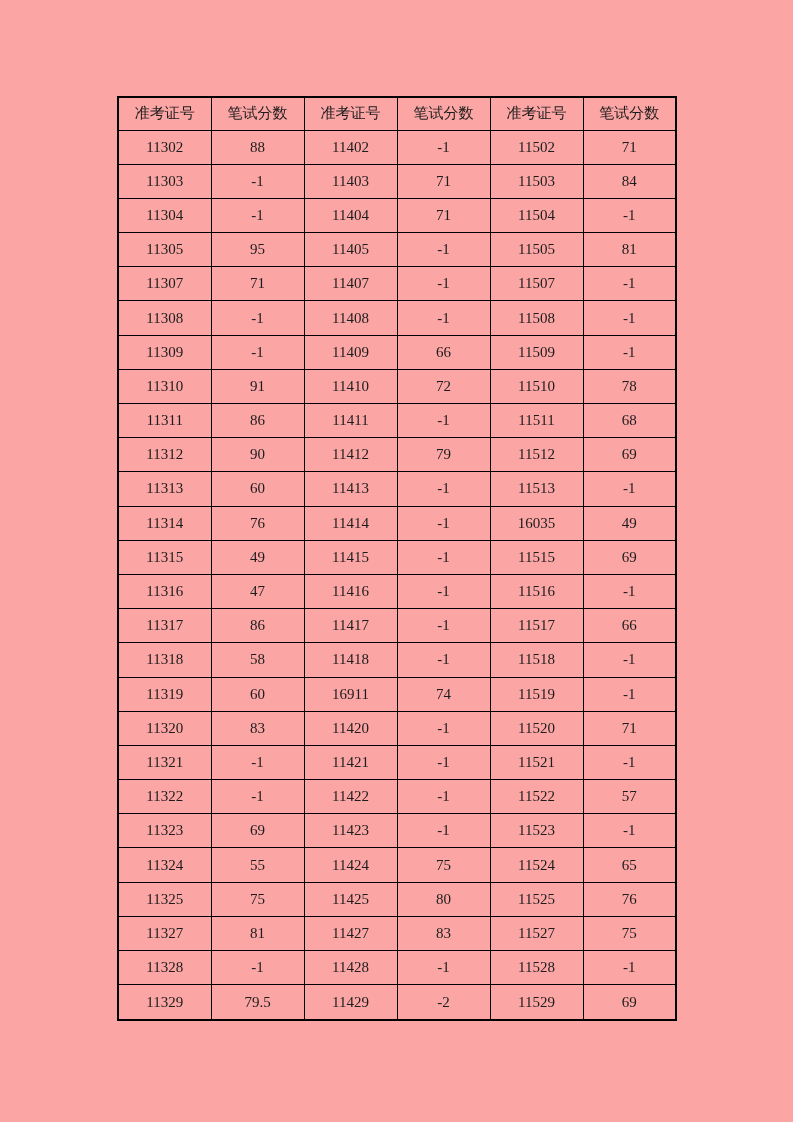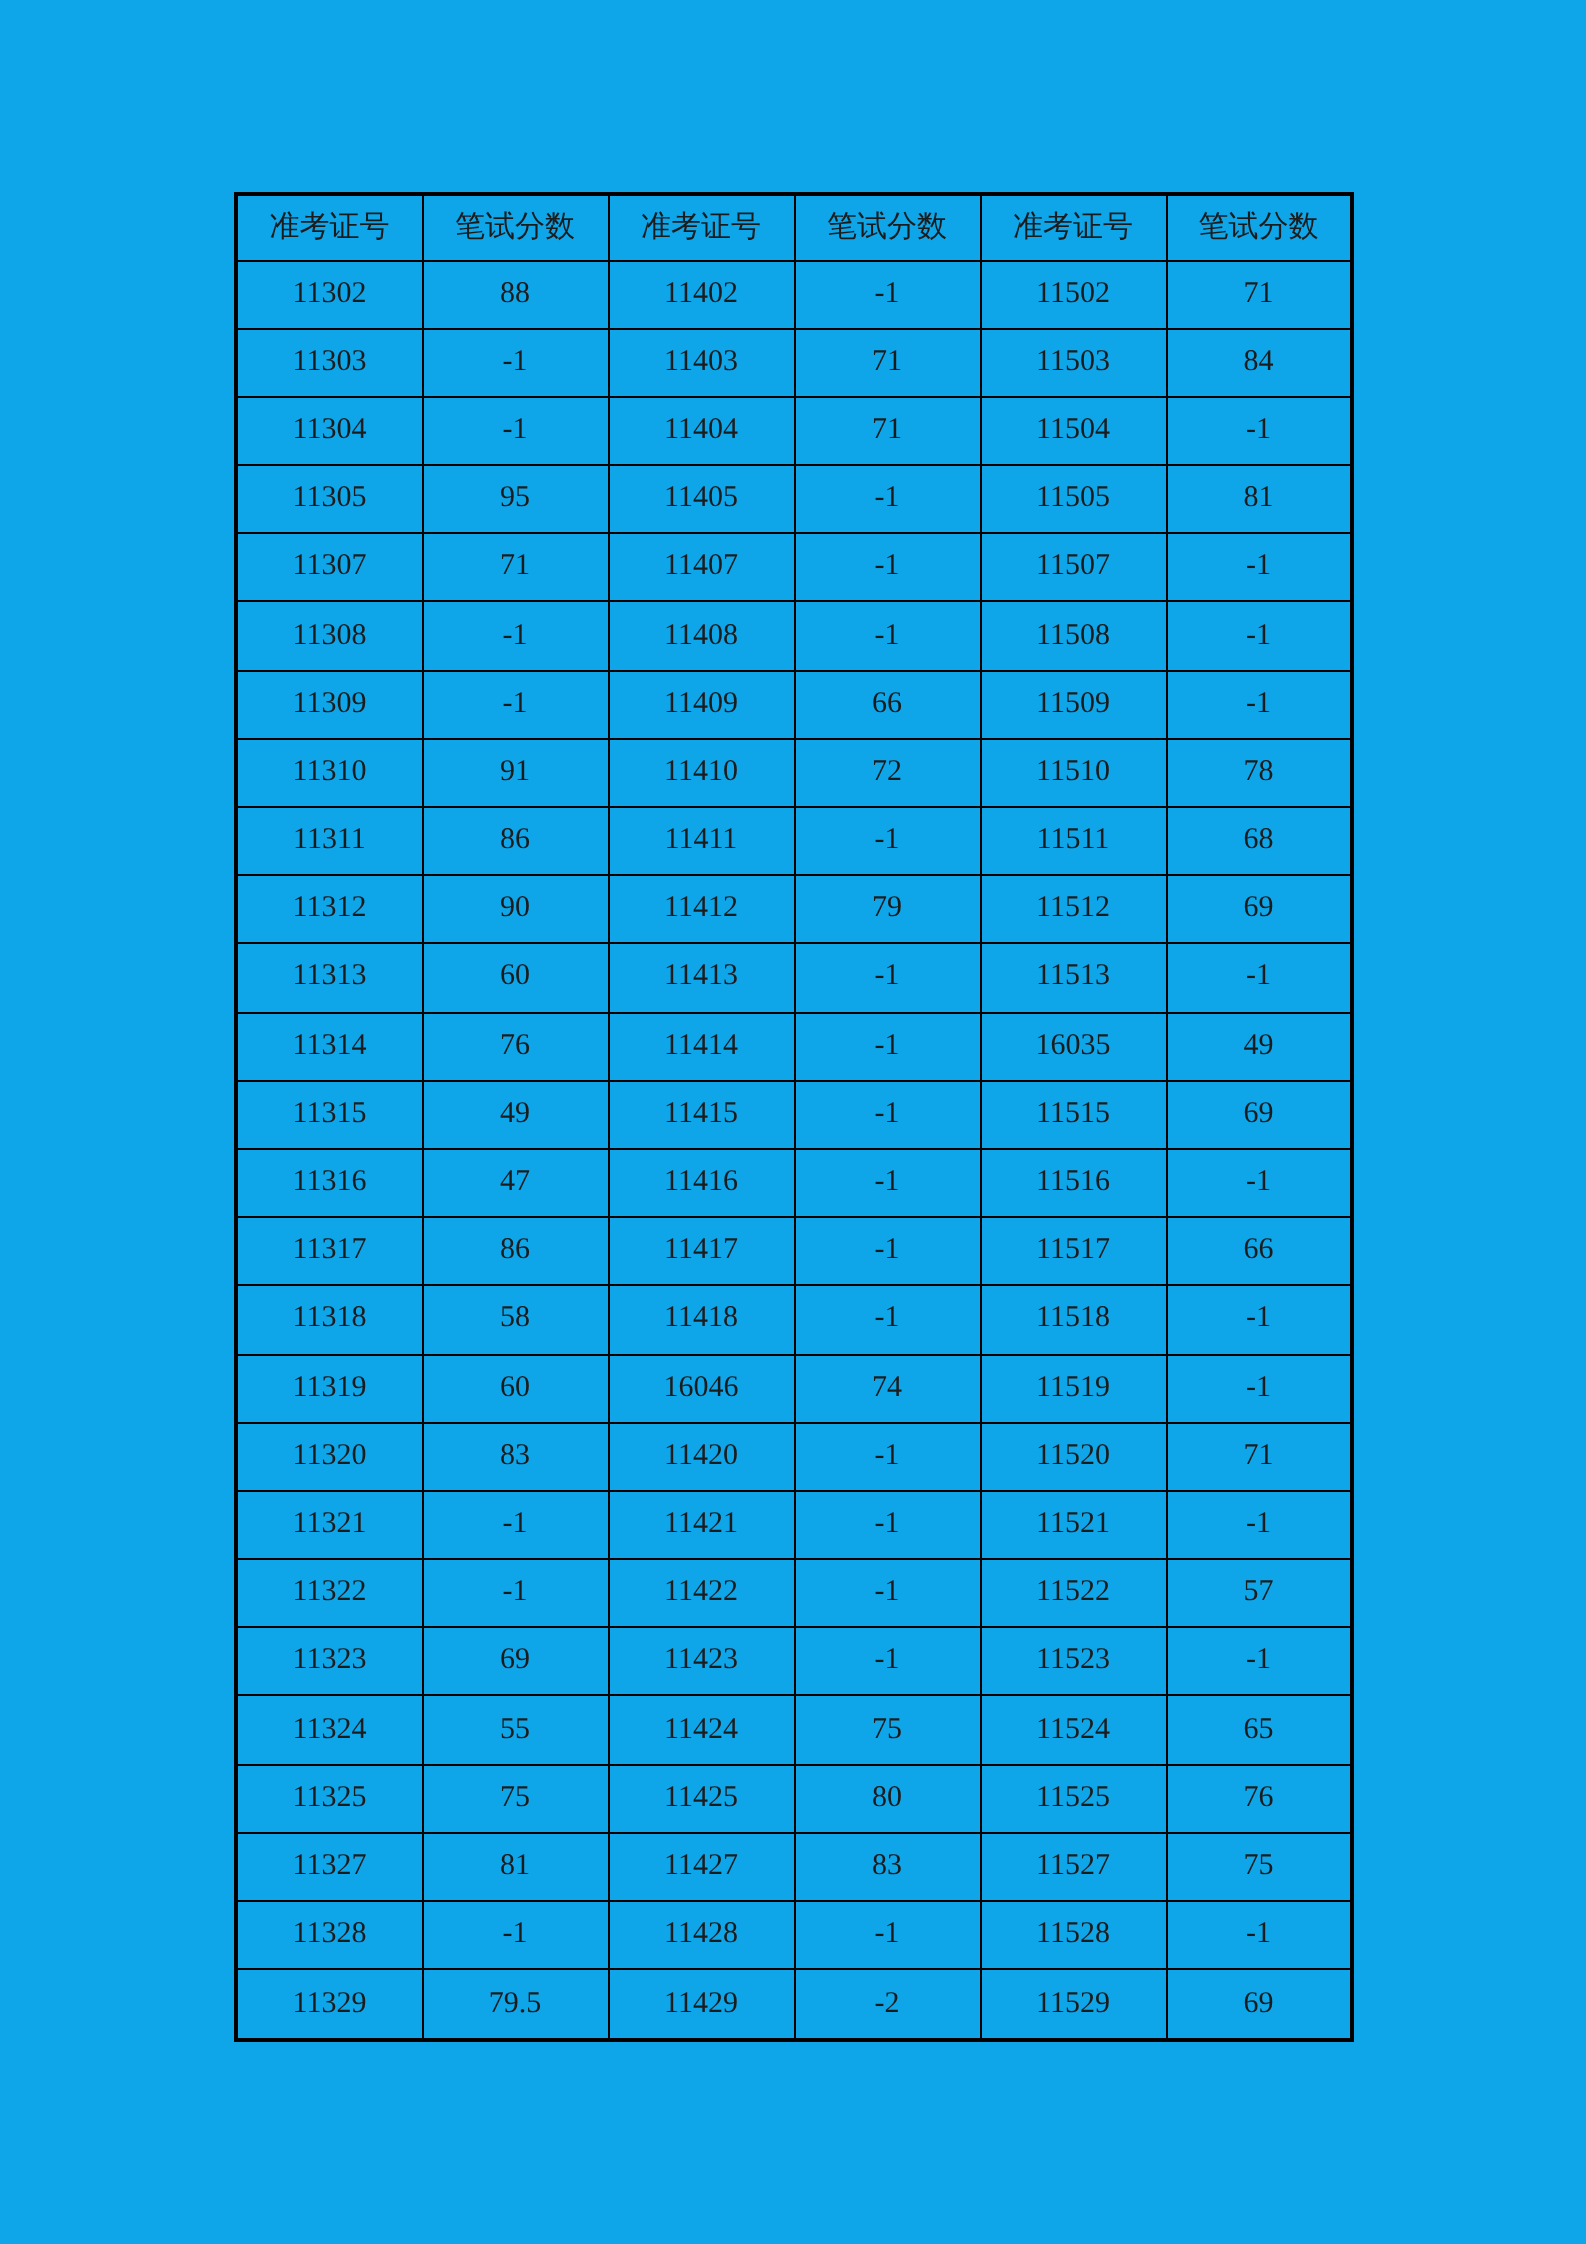--- a/index.html
+++ b/index.html
@@ -4,21 +4,21 @@
 <style>
   html, body {
     margin: 0;
     padding: 0;
     background: #ffffff;
   }
   .page {
     position: relative;
     width: 793px;
     height: 1122px;
-    background: #0ea5e9;
+    background: #fca5a5;
     overflow: hidden;
     font-family: "Liberation Serif", "DejaVu Serif", serif;
   }
   table.score-table {
     position: absolute;
     left: 117px;
     top: 96px;
     width: 560px;
     height: 925px;
     border-collapse: collapse;
@@ -182,21 +182,21 @@
           <td>11318</td>
           <td>58</td>
           <td>11418</td>
           <td>-1</td>
           <td>11518</td>
           <td>-1</td>
         </tr>
         <tr>
           <td>11319</td>
           <td>60</td>
-          <td>16046</td>
+          <td>16911</td>
           <td>74</td>
           <td>11519</td>
           <td>-1</td>
         </tr>
         <tr>
           <td>11320</td>
           <td>83</td>
           <td>11420</td>
           <td>-1</td>
           <td>11520</td>

